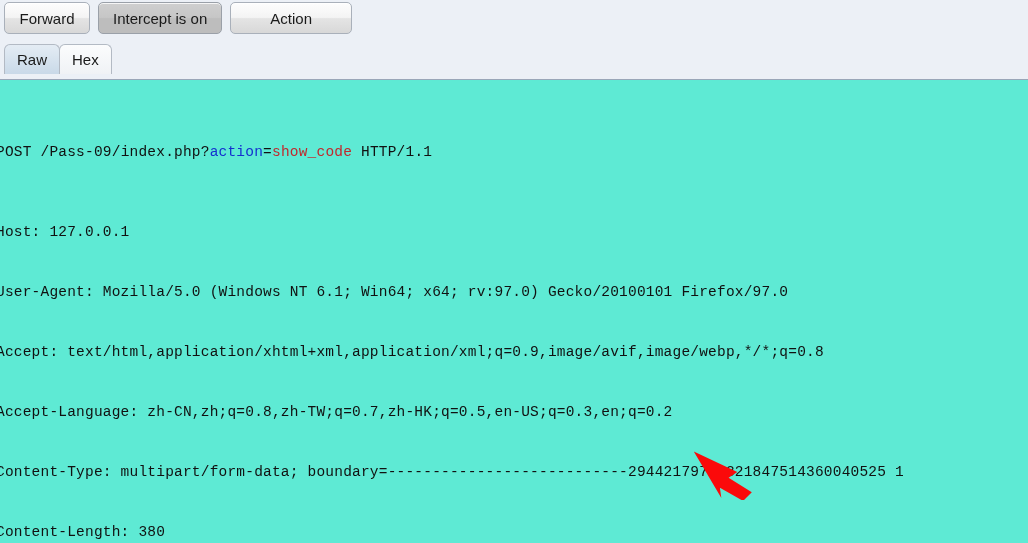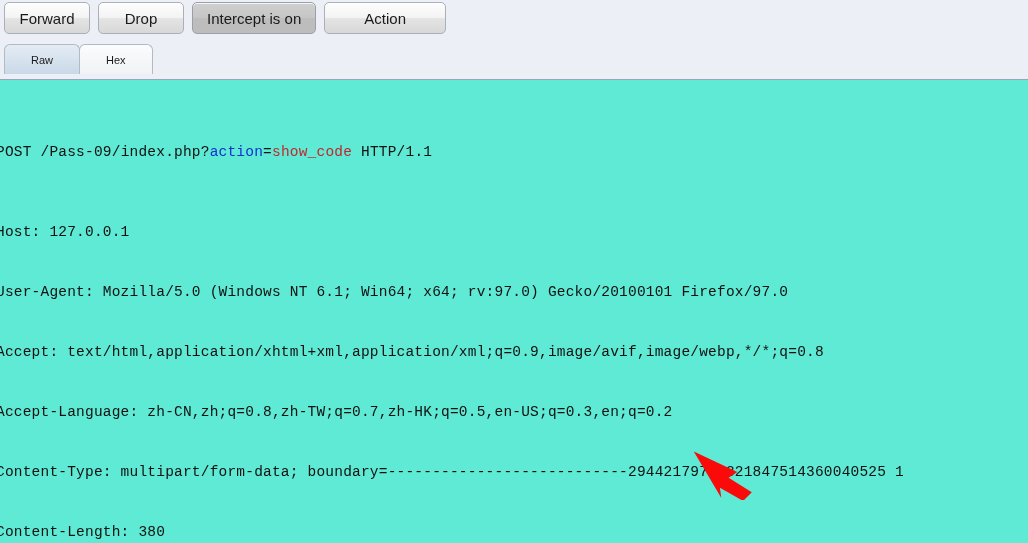--- a/index.html
+++ b/index.html
@@ -89,28 +89,28 @@
   
   .tabs {
     position: absolute;
     left: 4px; top: 44px;
     display: flex;
     align-items: flex-end;
     z-index: 2;
   }
   .tab {
     height: 30px;
-    padding: 0 26px;
+    padding: 0 12px;
     border: 1px solid #b3bac4;
     border-bottom: none;
     border-top-left-radius: 6px;
     border-top-right-radius: 6px;
     background: linear-gradient(to bottom, #fbfcfd 0%, #f0f2f5 100%);
     font-family: "Liberation Sans", sans-serif;
-    font-size: 11px;
+    font-size: 15px;
     color: #1a1a1a;
     display: flex;
     align-items: center;
     justify-content: center;
     cursor: pointer;
     box-sizing: border-box;
     margin-right: -1px;
     position: relative;
   }
   .tab.active {
@@ -176,21 +176,20 @@
   <div class="wm" style="left:228px; top:432px;">
     <div class="l1">2022-02-11</div>
     <div class="l2">Administrator</div>
     <div class="l3">QIANXIN</div>
   </div>
 </div>
 
 <div class="toolbar-panel">
   <div class="toolbar">
     <button class="btn">Forward</button>
-    <button class="btn">Drop</button>
     <button class="btn wide toggled">Intercept is on</button>
     <button class="btn wide">Action</button>
   </div>
 
   <div class="tabs">
     <div class="tab active">Raw</div>
     <div class="tab">Hex</div>
   </div>
 </div>
 

